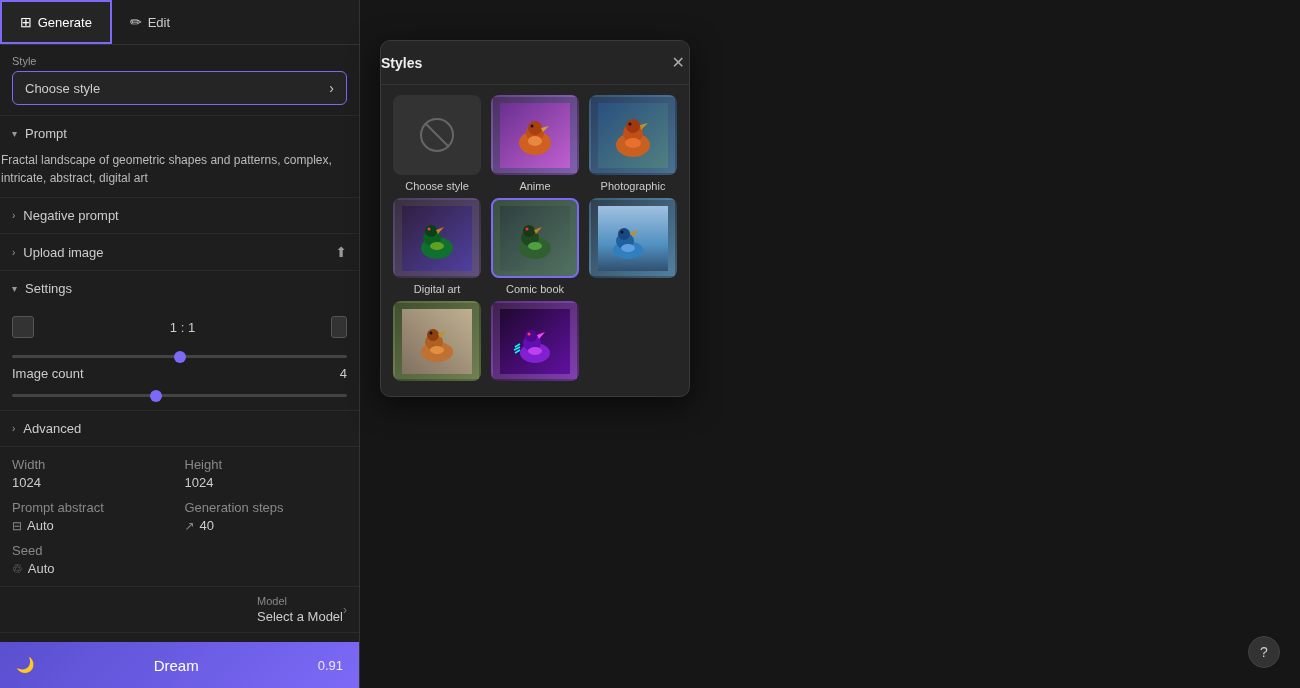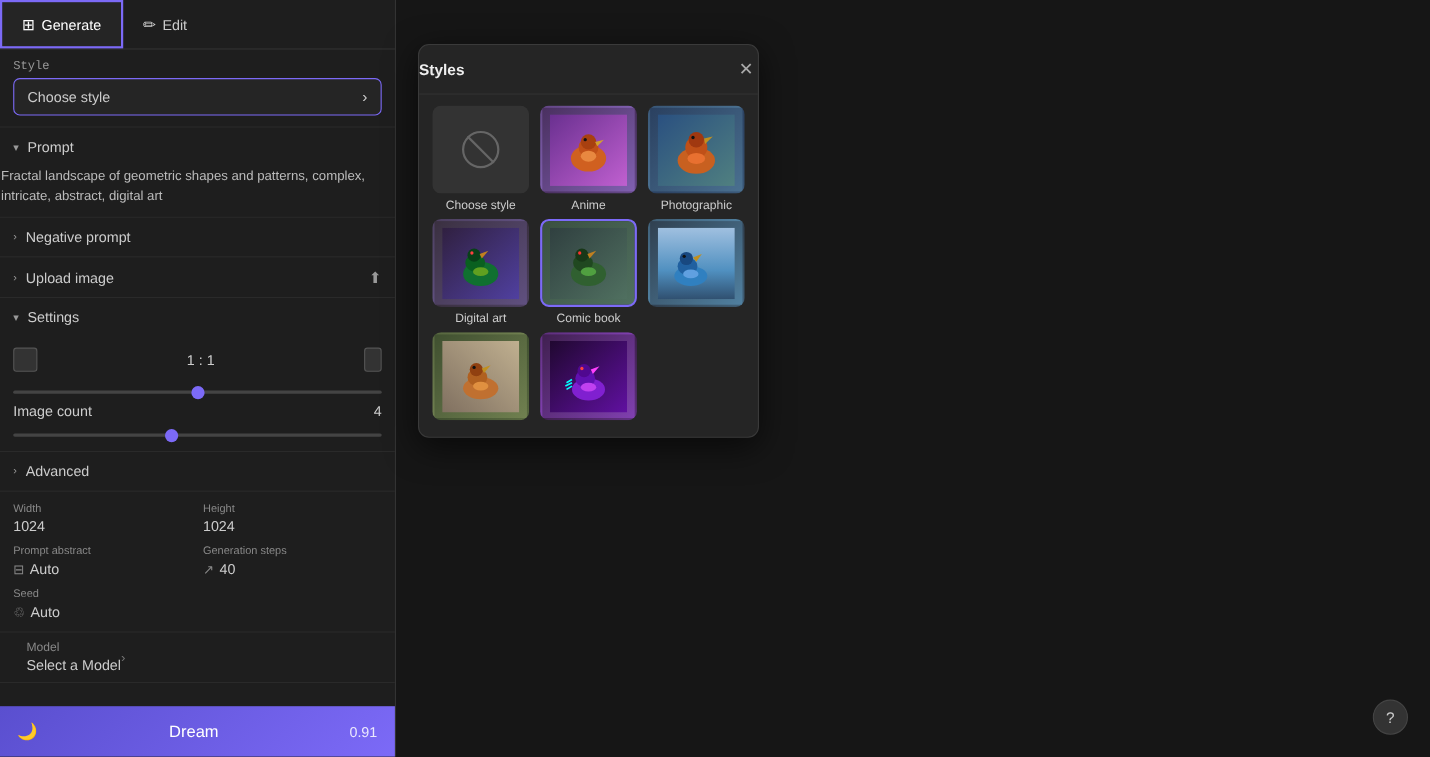--- a/index.html
+++ b/index.html
@@ -48,21 +48,20 @@
     }
 
     .style-section {
       padding: 10px 12px;
       border-bottom: 1px solid #2a2a2a;
     }
     .style-label {
       font-size: 11px;
       color: #999;
       margin-bottom: 4px;
-      font-family: Liberation Mono, monospace;
     }
     .style-selector {
       display: flex;
       align-items: center;
       justify-content: space-between;
       background: #252525;
       border: 1px solid #7c6af7;
       border-radius: 6px;
       padding: 8px 12px;
       cursor: pointer;
@@ -176,40 +175,40 @@
       gap: 10px;
       padding: 10px 12px;
       border-bottom: 1px solid #2a2a2a;
     }
     .field-group {
       display: flex;
       flex-direction: column;
       gap: 3px;
     }
     .field-label {
-      font-size: 10px;
+      font-size: 13px;
       color: #888;
     }
     .field-value {
       display: flex;
       align-items: center;
       gap: 5px;
       font-size: 13px;
       color: #ccc;
     }
     .field-icon {
       font-size: 12px;
       color: #888;
     }
 
     .model-section {
-      padding: 8px 24px;
-      display: flex;
-      align-items: center;
-      justify-content: flex-start;
+      padding: 8px 12px;
+      display: flex;
+      align-items: center;
+      justify-content: flex-end;
       cursor: pointer;
       border-bottom: 1px solid #2a2a2a;
     }
     .model-label {
       font-size: 11px;
       color: #888;
       margin-bottom: 2px;
     }
     .model-value {
       font-size: 13px;

